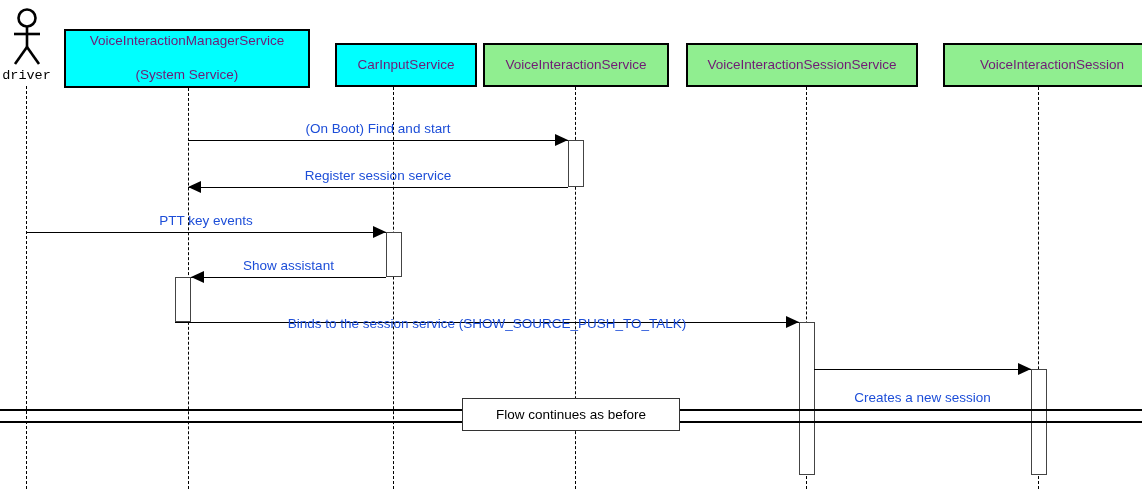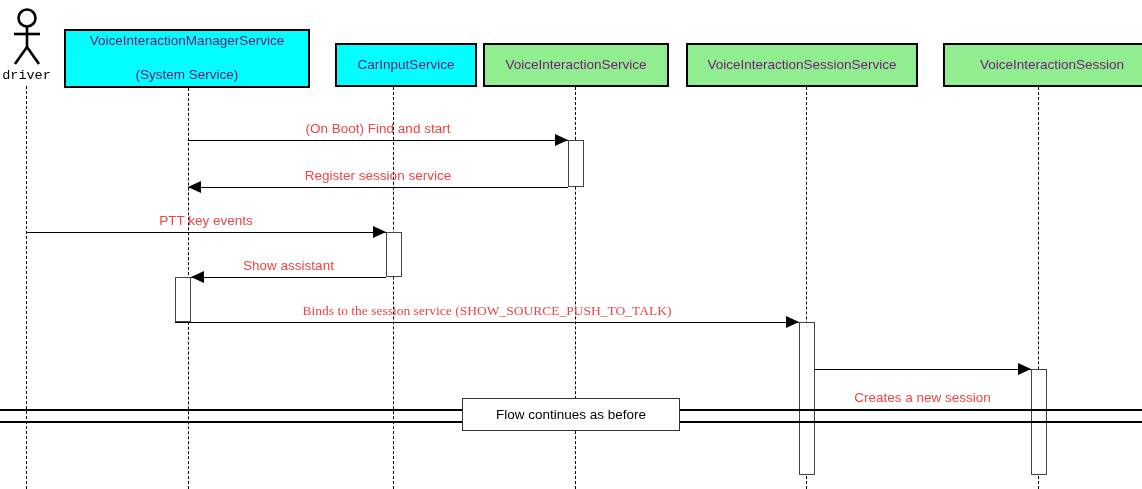--- a/index.html
+++ b/index.html
@@ -5,21 +5,21 @@
   html,body{margin:0;padding:0;background:#ffffff;}
   body{font-family:"Liberation Sans","DejaVu Sans",sans-serif;}
   #diagram{position:relative;width:1142px;height:489px;background:#ffffff;overflow:hidden;}
   .participant-box{position:absolute;box-sizing:border-box;border:2.5px solid #000;
     display:flex;align-items:center;justify-content:center;text-align:center;
     font-size:13.5px;color:#701a75;line-height:1.25;z-index:5;}
   .participant-box span{display:block;padding:0 6px;}
   .lifeline{position:absolute;width:0;border-left:1.6px dashed #000;z-index:1;}
   .activation{position:absolute;box-sizing:border-box;background:#ffffff;border:1.6px solid #444;z-index:4;}
   .msg-line{position:absolute;height:0;border-top:1.6px solid #000;z-index:6;}
-  .msg-label{position:absolute;font-size:13.5px;color:#ef4444;white-space:nowrap;z-index:7;text-align:center;}
+  .msg-label{position:absolute;font-size:13.5px;color:#1d4ed8;white-space:nowrap;z-index:7;text-align:center;}
   .arrowhead{position:absolute;width:0;height:0;z-index:8;}
   .arrowhead.right{border-top:6.5px solid transparent;border-bottom:6.5px solid transparent;border-left:13px solid #000;}
   .arrowhead.left{border-top:6.5px solid transparent;border-bottom:6.5px solid transparent;border-right:13px solid #000;}
   .divider-line{position:absolute;left:0;width:1142px;height:0;border-top:2px solid #000;z-index:9;}
   .divider-box{position:absolute;box-sizing:border-box;background:#fff;border:1.4px solid #333;
     display:flex;align-items:center;justify-content:center;font-size:13.5px;color:#000;z-index:12;}
   .actor{position:absolute;z-index:5;}
   .actor-label{position:absolute;font-size:13.5px;color:#000;text-align:center;z-index:5;}
 </style>
 </head>
@@ -77,21 +77,21 @@
   <div class="arrowhead left" style="left:188px;top:180.5px;"></div>
 
   <div class="msg-label" style="left:26px;top:213px;width:360px;">PTT key events</div>
   <div class="msg-line" style="left:26px;top:232px;width:360px;"></div>
   <div class="arrowhead right" style="left:373px;top:225.5px;"></div>
 
   <div class="msg-label" style="left:191px;top:258px;width:195px;">Show assistant</div>
   <div class="msg-line" style="left:191px;top:277px;width:195px;"></div>
   <div class="arrowhead left" style="left:191px;top:270.5px;"></div>
 
-  <div class="msg-label" style="left:175px;top:303px;width:624px;font-family:Liberation Serif, serif;">Binds to the session service (SHOW_SOURCE_PUSH_TO_TALK)</div>
+  <div class="msg-label" style="left:175px;top:316px;width:624px;">Binds to the session service (SHOW_SOURCE_PUSH_TO_TALK)</div>
   <div class="msg-line" style="left:175px;top:322px;width:624px;"></div>
   <div class="arrowhead right" style="left:786px;top:315.5px;"></div>
 
   <div class="msg-label" style="left:814px;top:350px;width:217px;margin-top:40px;">Creates a new session</div>
   <div class="msg-line" style="left:814px;top:369px;width:217px;"></div>
   <div class="arrowhead right" style="left:1018px;top:362.5px;"></div>
 
   <div class="activation" style="left:568px;top:140px;width:16px;height:47px;"></div>
   <div class="activation" style="left:386px;top:232px;width:16px;height:45px;"></div>
   <div class="activation" style="left:175px;top:277px;width:16px;height:45px;"></div>

